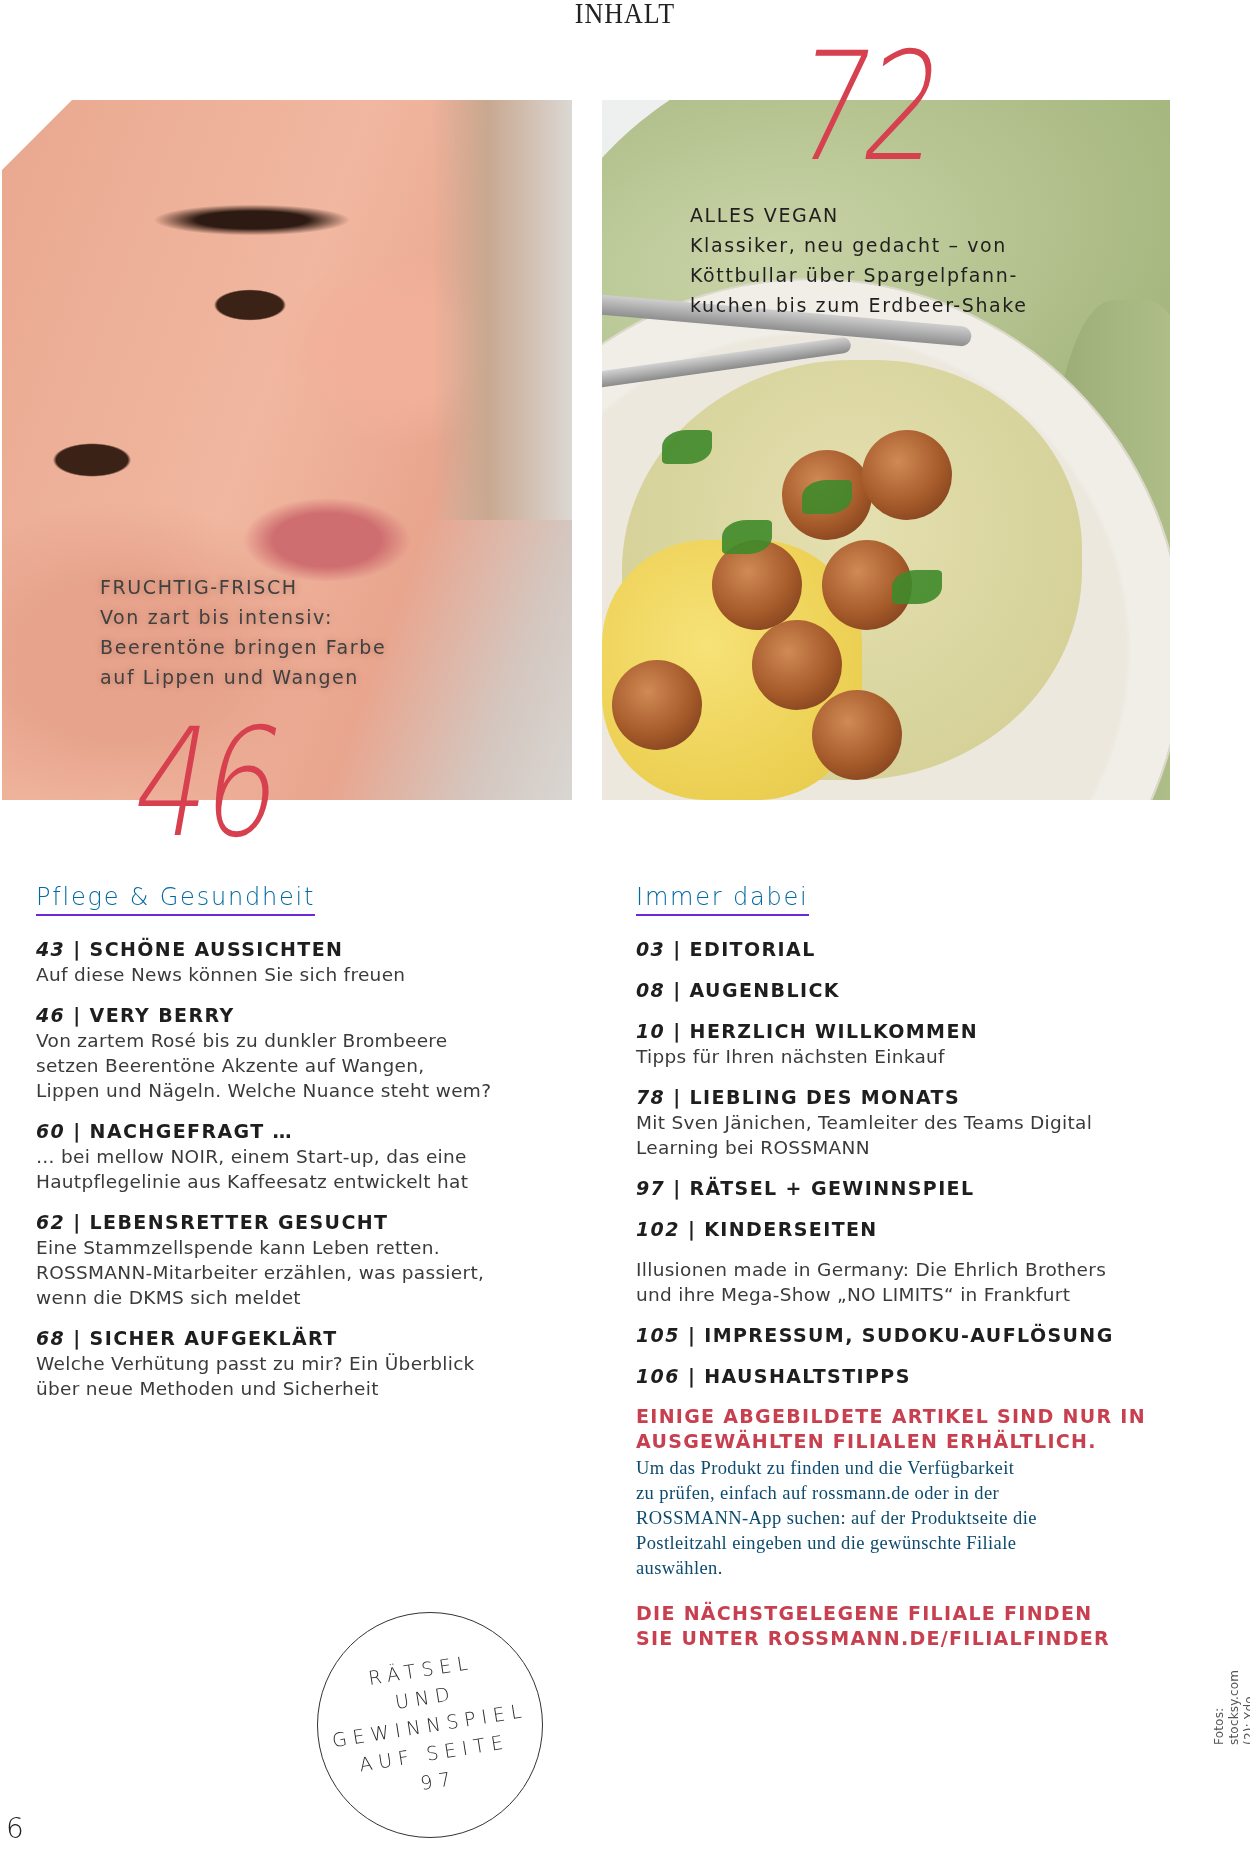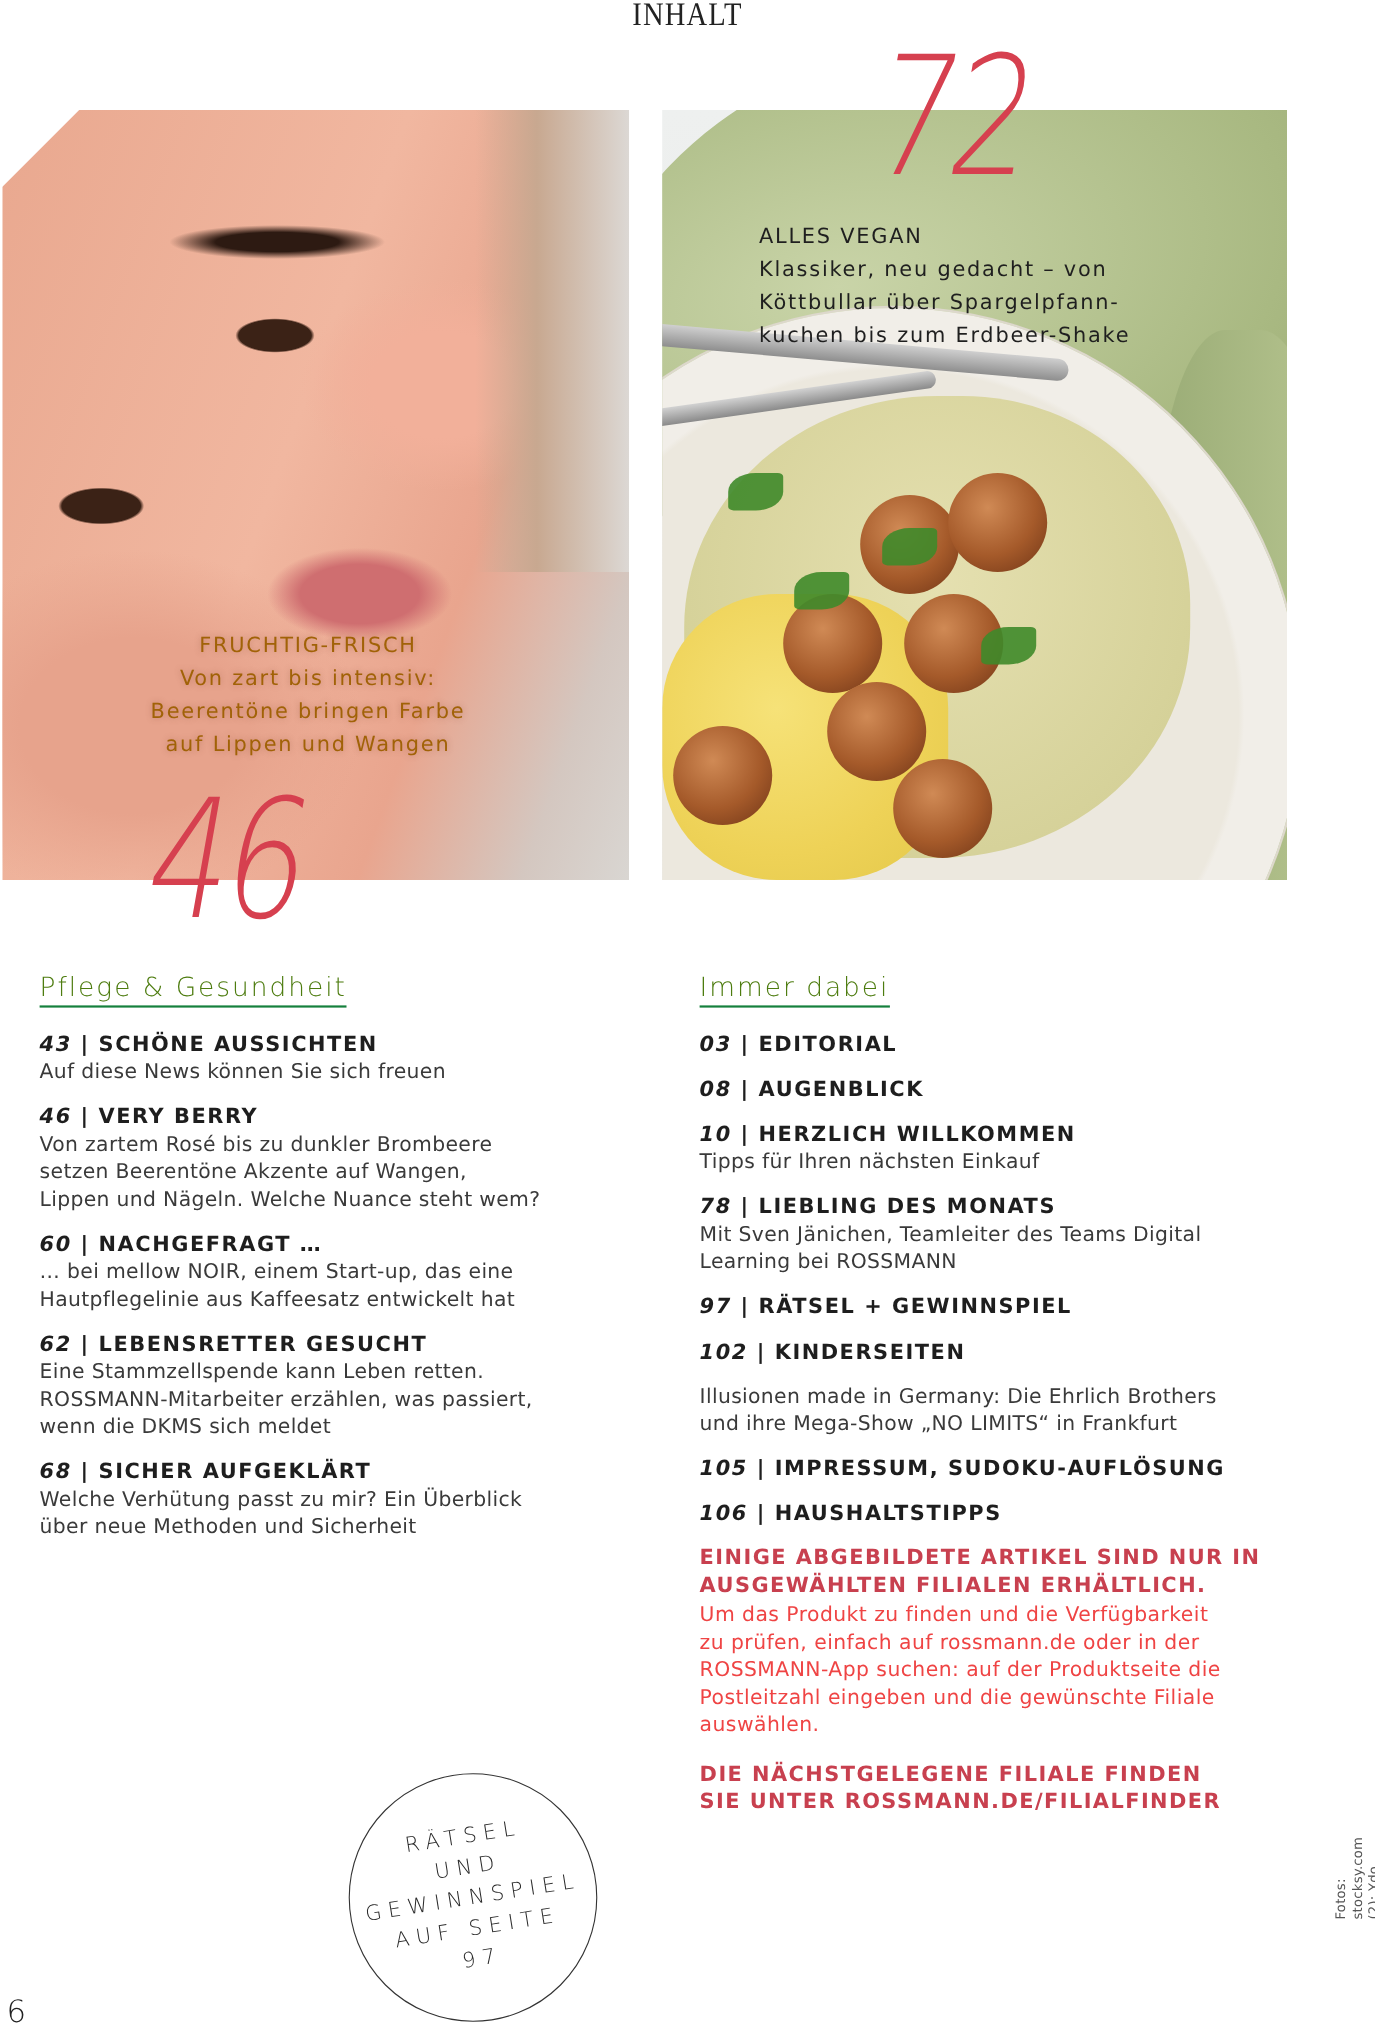--- a/index.html
+++ b/index.html
@@ -23,22 +23,22 @@
       radial-gradient(ellipse 120px 60px at 325px 440px, #cf6e70 0 45%, transparent 70%),
       radial-gradient(ellipse 160px 120px at 400px 250px, #f2b09a 0 40%, transparent 80%),
       radial-gradient(ellipse 260px 200px at 120px 560px, #e7a38c 0 40%, transparent 80%),
       linear-gradient(110deg, #e9a88f 0%, #f1b7a0 45%, #e9a58e 70%, #d4c7c0 88%, #d9d6d2 100%);
   }
   .face-hair {
     position: absolute; right: 0; top: 0; width: 140px; height: 420px;
     background: linear-gradient(90deg, rgba(220,190,170,0) 0%, #c8a890 40%, #dcd8d4 100%);
   }
   .face-caption {
-    position: absolute; left: 100px; top: 572px; width: 360px; text-align: center;
-    color: #a16207; font-size: 19px; line-height: 30px; letter-spacing: 1.6px;
+    position: absolute; left: 100px; top: 572px; width: 360px; 
+    color: #404040; font-size: 19px; line-height: 30px; letter-spacing: 1.6px;
     text-shadow: 0 0 6px rgba(120,60,40,0.35);
   }
 
   
   .photo-food {
     position: absolute; left: 602px; top: 100px; width: 568px; height: 700px; overflow: hidden;
     background:
       linear-gradient(180deg, #eef0ef 0%, #e6e8e7 100%);
   }
   .food-napkin {
@@ -90,35 +90,35 @@
     transform-origin: left top;
   }
   .num-72 { left: 810px; top: 32px; }
   .num-46 { left: 150px; top: 708px; }
 
   
   .toc-col { position: absolute; top: 880px; width: 560px; }
   .toc-left { left: 36px; }
   .toc-right { left: 636px; }
   .section-title {
-    display: inline-block; color: #4d7c0f; font-size: 24px; letter-spacing: 1.8px; font-weight: 300;
-    line-height: 34px; border-bottom: 2px solid #15803d; padding-bottom: 0; margin-bottom: 20px;
+    display: inline-block; color: #0369a1; font-size: 24px; letter-spacing: 1.8px; font-weight: 300;
+    line-height: 34px; border-bottom: 2px solid #6d28d9; padding-bottom: 0; margin-bottom: 20px;
   }
   .toc-item { margin-bottom: 15px; }
   .toc-head {
     font-size: 19px; font-weight: bold; letter-spacing: 1.4px; color: #1e1e1e; line-height: 26px;
   }
   .toc-page { font-style: italic; }
   .toc-desc {
     font-size: 18.5px; color: #3a3a3a; line-height: 25px; letter-spacing: 0.3px; white-space: pre-line;
   }
 
   .notice { color: #c8404f; }
   .notice-head { font-size: 19px; font-weight: bold; letter-spacing: 1.3px; line-height: 25px; white-space: pre-line; }
-  .notice-body { font-size: 18.5px; line-height: 25px; letter-spacing: 0.4px; color: #ef4444; white-space: pre-line; margin-top: 2px; }
+  .notice-body { font-size: 18.5px; line-height: 25px; letter-spacing: 0.4px; color: #0c4a6e; white-space: pre-line; margin-top: 2px; font-family: Liberation Serif, serif; }
   .notice-cta { margin-top: 20px; font-size: 19px; font-weight: bold; letter-spacing: 1.3px; line-height: 25px; white-space: pre-line; }
 
   .stamp {
     position: absolute; left: 317px; top: 1612px; width: 226px; height: 226px; border-radius: 50%;
     border: 1.5px solid #333; display: flex; align-items: center; justify-content: center;
   }
   .stamp-text {
     transform: rotate(-9deg); text-align: center; font-size: 19px; letter-spacing: 6px; line-height: 28px;
     color: #2a2a2a; font-weight: 300; white-space: pre-line;
   }

